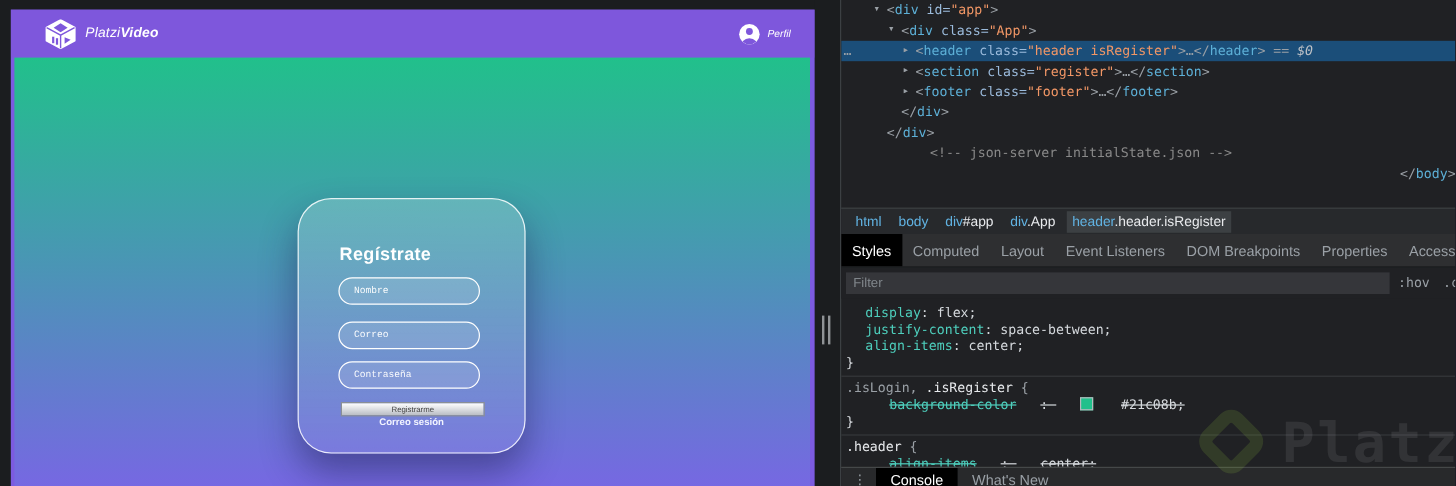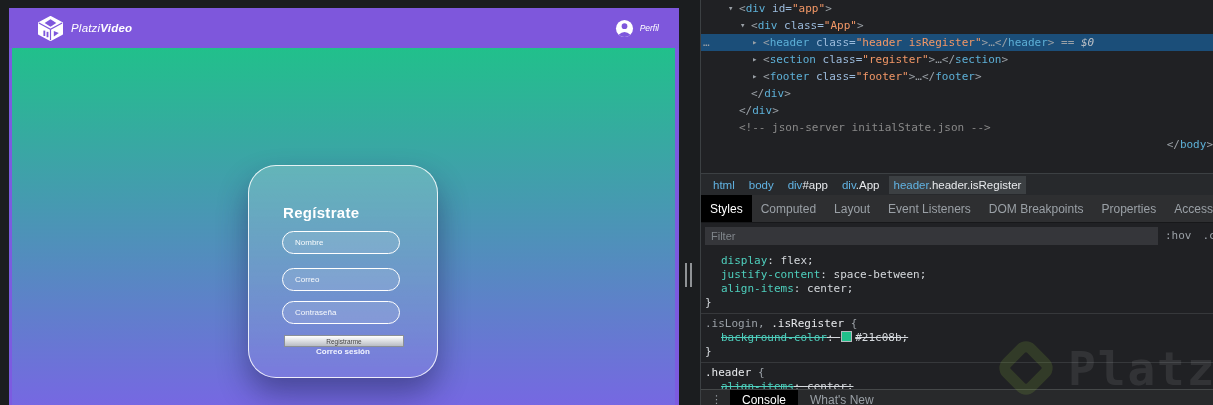--- a/index.html
+++ b/index.html
@@ -17,21 +17,21 @@
   .profile{display:flex;align-items:center;gap:6px;color:#fff;font-size:8.5px;cursor:pointer;}
   .register-section{position:absolute;top:40px;left:3px;right:4px;bottom:0;
                     background:linear-gradient(180deg,#21c08b 0%,#7668e2 100%);}
   .register-card{position:absolute;left:236px;top:117px;width:190px;height:213px;box-sizing:border-box;
                  border:1px solid rgba(255,255,255,.85);border-radius:28px;
                  background:linear-gradient(180deg,rgba(255,255,255,.20),rgba(255,255,255,.08));
                  box-shadow:0 16px 30px rgba(25,25,70,.45);}
   .register-card h2{position:absolute;left:34px;top:38px;margin:0;font-size:15px;color:#fff;letter-spacing:.3px;}
   .register-card input{position:absolute;left:33px;width:118px;height:23px;box-sizing:border-box;
                  background:rgba(255,255,255,.12);border:1px solid #fff;border-radius:12px;
-                 color:#fff;font-size:8px;padding:0 12px;outline:none;font-family:Liberation Sans, sans-serif;}
+                 color:#fff;font-size:8px;padding:0 12px;outline:none;font-family:Liberation Mono, monospace;}
   .register-card input::placeholder{color:#fff;opacity:.95;}
   .in-1{top:65px;} .in-2{top:102px;} .in-3{top:135px;}
   .register-card button{position:absolute;left:35px;top:169px;width:120px;height:12px;
                  background:linear-gradient(180deg,#ffffff,#b9bdc4);border:1px solid #8a8f96;
                  font-size:6.5px;color:#444;font-family:"Liberation Sans",sans-serif;padding:0;cursor:pointer;}
   .login-link{position:absolute;left:0;right:0;top:181px;text-align:center;
                  font-size:8px;font-weight:bold;color:#f2f4ff;cursor:pointer;}
 
   
   .resizer{position:absolute;left:679px;top:0;width:21px;height:405px;background:#1b1d1f;cursor:col-resize;}
@@ -43,21 +43,21 @@
             border-left:1px solid #3c4043;box-sizing:border-box;
             font-family:"DejaVu Sans Mono","Liberation Mono",monospace;}
 
   .tree{position:absolute;top:0;left:0;right:0;height:173px;overflow:hidden;}
   .tree-row{position:relative;height:17px;line-height:17px;font-size:11px;white-space:nowrap;cursor:default;}
   .tree-row.selected{background:#1b4e79;}
   .gutter{position:absolute;left:2px;color:#9aa0a6;letter-spacing:1px;}
   .arrow{position:absolute;color:#9aa0a6;font-size:9px;top:0;}
 
   .seg-punc{color:#9aa0a6;} .seg-tag{color:#5db0d7;} .seg-attr{color:#9bbbdc;}
-  .seg-val{color:#f29766;}  .seg-dim{color:#9aa0a6;} .seg-com{color:#898989;}
+  .seg-val{color:#f29766;}  .seg-dim{color:#9aa0a6;} .seg-com{color:#898989;margin-left:36px;}
   .seg-eqgray{color:#9aa0a6;} .seg-dollar{color:#bdc1c6;font-style:italic;}
   .seg-prop{color:#4ecfbd;} .seg-cssval{color:#d5d9dd;}
   .seg-selmatch{color:#e8eaed;} .seg-seldim{color:#9aa0a6;}
 
   .crumbs{position:absolute;top:173px;height:22px;left:0;right:0;background:#27292c;
           border-top:1px solid #3c4043;display:flex;align-items:center;padding-left:7px;
           font-size:11.5px;box-sizing:border-box;overflow:hidden;font-family:"Liberation Sans",sans-serif;}
   .crumb{padding:3px 5px;margin-right:4px;white-space:nowrap;cursor:pointer;}
   .crumb.sel{background:#3c4043;}
   .crumb-tag{color:#61b3e3;} .crumb-suffix{color:#e8eaed;}
@@ -72,21 +72,21 @@
   .filter-input{position:absolute;left:4px;top:4px;width:453px;height:18px;background:#35363a;
           color:#80868b;font-size:11px;line-height:18px;padding-left:6px;box-sizing:border-box;
           font-family:"Liberation Sans",sans-serif;cursor:text;}
   .toggles{position:absolute;left:464px;top:4px;height:18px;line-height:18px;color:#9aa0a6;
           font-size:11px;display:flex;gap:11px;white-space:nowrap;}
   .toggles span{cursor:pointer;}
 
   .styles{position:absolute;top:249px;bottom:16px;left:0;right:0;overflow:hidden;font-size:11px;padding-top:2px;}
   .rule{padding:3px 0;border-bottom:1px solid #36383b;}
   .css-line{height:14px;line-height:14px;white-space:nowrap;}
-  .css-line.strike span{text-decoration:line-through;}
+  .css-line.strike span{text-decoration:line-through;margin-left:20px;}
   .swatch{display:inline-block;width:9px;height:9px;border:1px solid #b6b9be;vertical-align:-1px;margin:0 3px 0 1px;}
 
   .drawer{position:absolute;left:0;right:0;top:389px;height:16px;background:#28292b;
           border-top:1px solid #454849;display:flex;align-items:flex-start;overflow:hidden;
           font-family:"Liberation Sans",sans-serif;}
   .kebab{color:#9aa0a6;font-size:11px;padding:3px 8px 0 10px;cursor:pointer;}
   .drawer-tab{padding:3px 12px 10px;font-size:12px;color:#9aa0a6;cursor:pointer;}
   .drawer-tab.sel{background:#000;color:#fff;}
 
   .watermark{position:absolute;left:295px;top:330px;display:flex;align-items:flex-start;pointer-events:none;z-index:5;}

